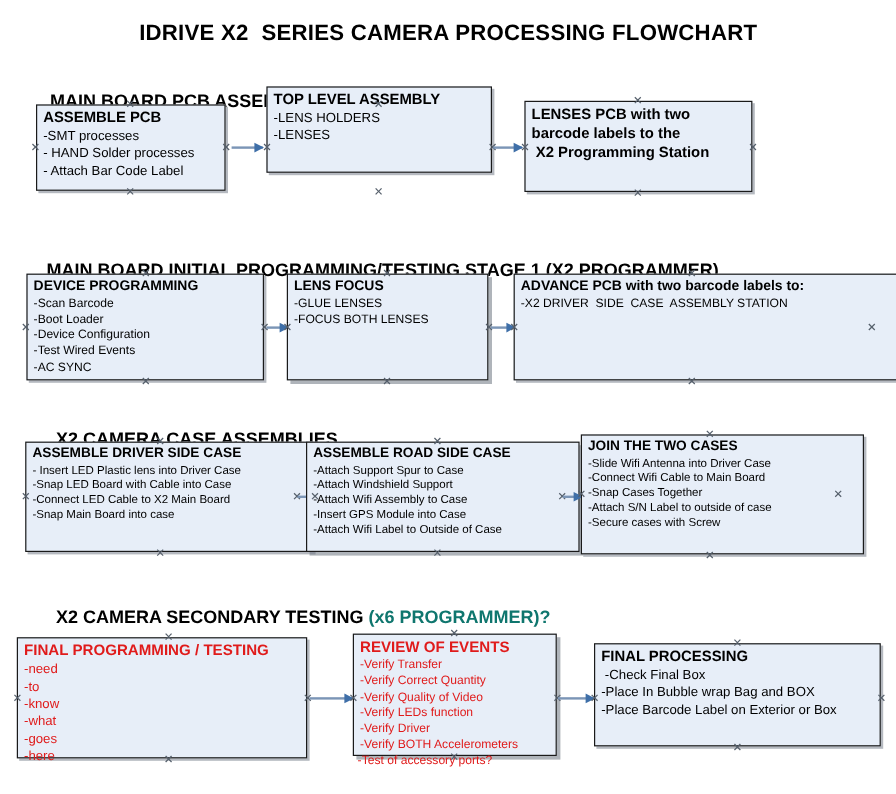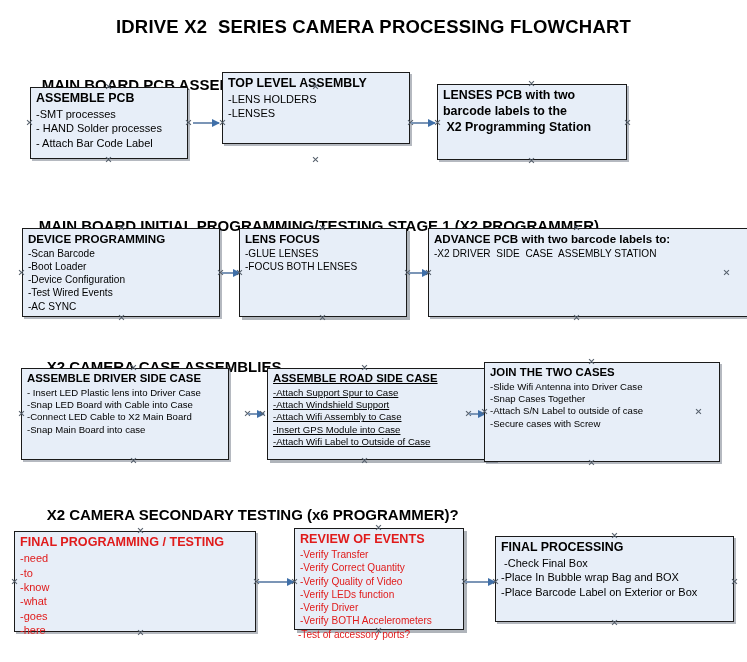--- a/index.html
+++ b/index.html
@@ -37,21 +37,21 @@
 
   
   .section-heading {
     position: absolute;
     font-size: 15px;
     font-weight: bold;
     color: #000000;
     white-space: pre;
   }
   .section-heading .accent {
-    color: #000000;
+    color: #0f766e;
   }
 
   
   .pbox {
     position: absolute;
     box-sizing: border-box;
     background: #e7eef8;
     border: 1.3px solid #1a1a1a;
     box-shadow: 2px 2px 0 rgba(90,100,115,0.45);
     padding: 3px 4px 2px 5px;
@@ -212,52 +212,53 @@
   </div>
   <div class="handle" style="left:573px; top:224px;"></div>
   <div class="handle" style="left:573px; top:314px;"></div>
   <div class="handle" style="left:425px; top:269px;"></div>
   <div class="handle" style="left:723px; top:269px;"></div>
 
   <div class="section-heading" style="left:30px; top:341px;">
     <span>X2 CAMERA CASE ASSEMBLIES</span>
   </div>
 
-  <div class="pbox tiny" style="left:21px; top:368px; width:208px; height:92px;">
+  <div class="pbox tiny" style="left:21px; top:368px; width:240px; height:92px;">
     <div class="bx-title">ASSEMBLE DRIVER SIDE CASE</div>
     <div class="bx-line">- Insert LED Plastic lens into Driver Case</div>
     <div class="bx-line">-Snap LED Board with Cable into Case</div>
     <div class="bx-line">-Connect LED Cable to X2 Main Board</div>
     <div class="bx-line">-Snap Main Board into case</div>
   </div>
   <div class="handle" style="left:130px; top:364px;"></div>
   <div class="handle" style="left:130px; top:457px;"></div>
   <div class="handle" style="left:18px;  top:410px;"></div>
   <div class="handle" style="left:244px; top:410px;"></div>
 
   <div class="arrow" style="left:248px; top:413px; width:16px;"></div>
 
-  <div class="pbox tiny shadow-strong" style="left:267px; top:368px; width:228px; height:92px;text-decoration:underline;">
+  <div class="pbox tiny shadow-strong" style="left:255px; top:368px; width:228px; height:92px;">
     <div class="bx-title">ASSEMBLE ROAD SIDE CASE</div>
     <div class="bx-line">-Attach Support Spur to Case</div>
     <div class="bx-line">-Attach Windshield Support</div>
     <div class="bx-line">-Attach Wifi Assembly to Case</div>
     <div class="bx-line">-Insert GPS Module into Case</div>
     <div class="bx-line">-Attach Wifi Label to Outside of Case</div>
   </div>
   <div class="handle" style="left:361px; top:364px;"></div>
   <div class="handle" style="left:361px; top:457px;"></div>
   <div class="handle" style="left:259px; top:410px;"></div>
   <div class="handle" style="left:465px; top:410px;"></div>
 
   <div class="arrow" style="left:469px; top:413px; width:16px;"></div>
 
   <div class="pbox tiny" style="left:484px; top:362px; width:236px; height:100px;">
     <div class="bx-title">JOIN THE TWO CASES</div>
     <div class="bx-line">-Slide Wifi Antenna into Driver Case</div>
+    <div class="bx-line">-Connect Wifi Cable to Main Board</div>
     <div class="bx-line">-Snap Cases Together</div>
     <div class="bx-line">-Attach S/N Label to outside of case</div>
     <div class="bx-line">-Secure cases with Screw</div>
   </div>
   <div class="handle" style="left:588px; top:358px;"></div>
   <div class="handle" style="left:588px; top:459px;"></div>
   <div class="handle" style="left:481px; top:408px;"></div>
   <div class="handle" style="left:695px; top:408px;"></div>
 
   <div class="section-heading" style="left:30px; top:489px;">

